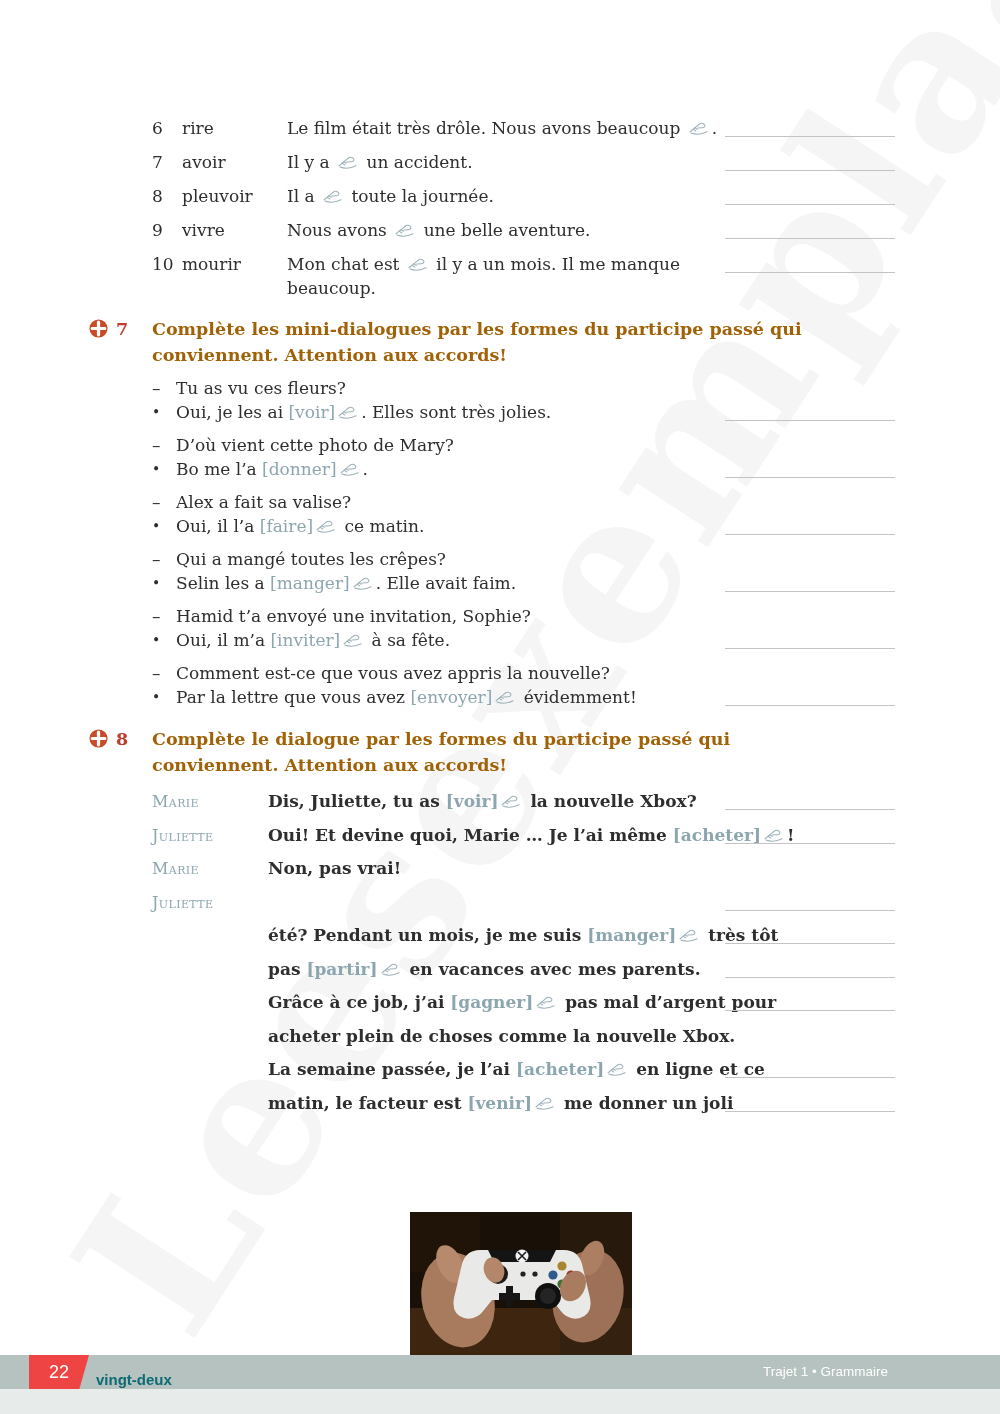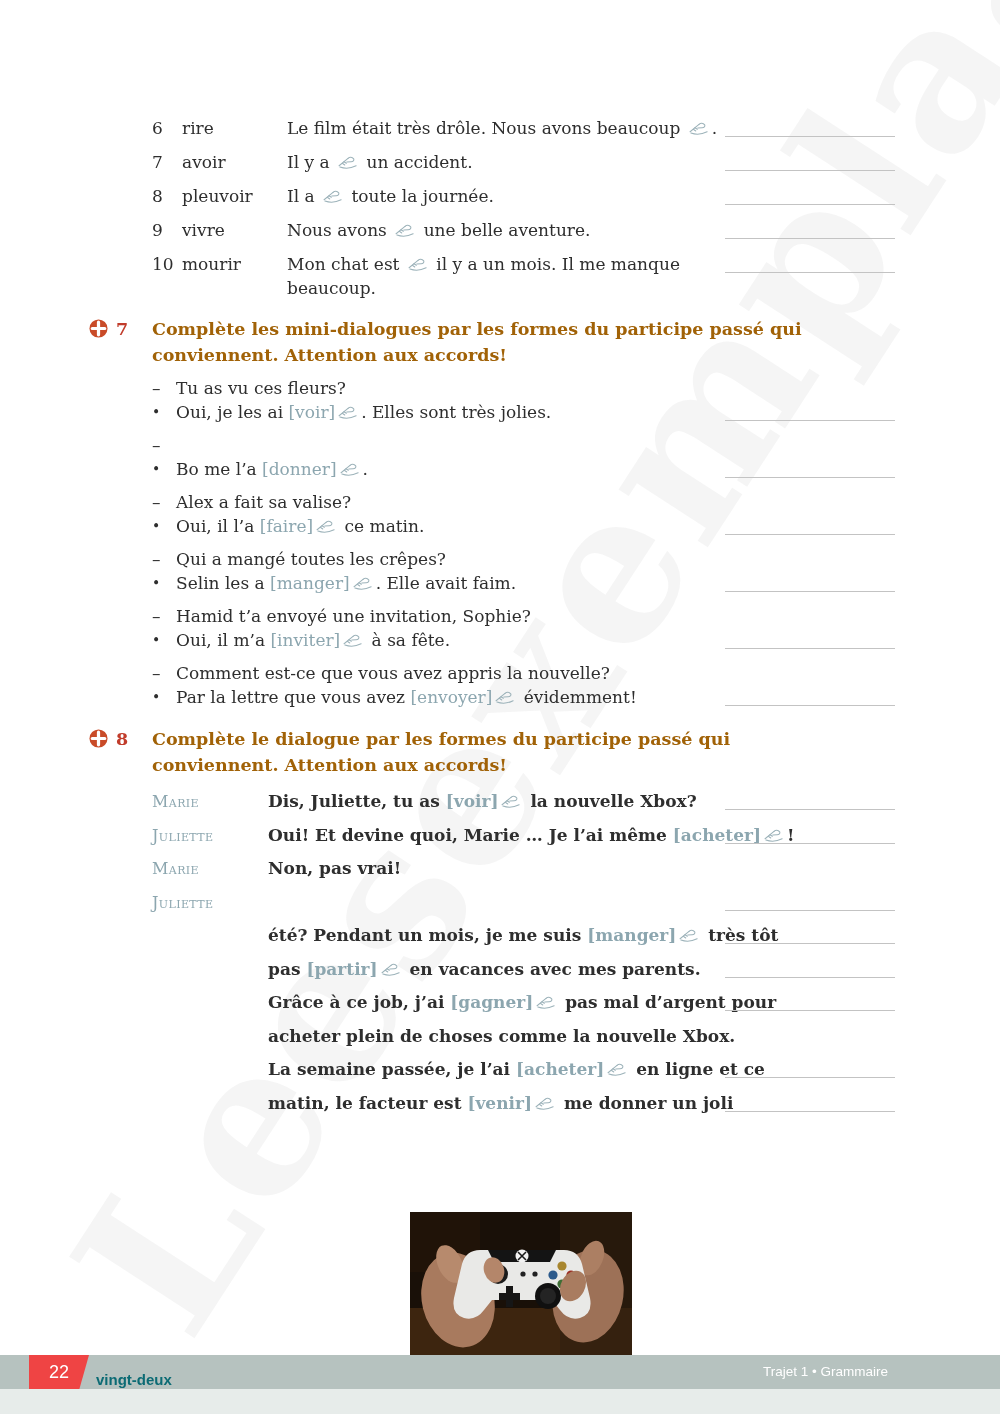--- a/index.html
+++ b/index.html
@@ -217,20 +217,21 @@
                     <path d="M3 13.5 c7 2.5 14 1.5 20 -1.5"></path>
                   </g>
                 </svg><span>. Elles sont très jolies.</span></span>
           </div>
           <span class="answer-line"></span>
         </div>
 
         <div class="pair">
           <div class="dline">
             <span class="marker">–</span>
+            <span class="dtext">D’où vient cette photo de Mary?</span>
           </div>
           <div class="dline">
             <span class="marker bullet">•</span>
             <span class="dtext"><span>Bo me l’a </span><span class="verb-chip">[donner]</span><svg class="pen-icon" viewBox="0 0 26 16" width="22" height="13">
                   <g fill="none" stroke="#9db3ba" stroke-width="1.3" stroke-linecap="round">
                     <path d="M2 12 L13 3"></path>
                     <path d="M13 3 c2 -2 5 -2 7 0.5 c1 2 -1 3.5 -3 3.5 l-5.5 0.5"></path>
                     <path d="M6 9 l3 2 M8 7 l3 2"></path>
                     <path d="M3 13.5 c7 2.5 14 1.5 20 -1.5"></path>
                   </g>

